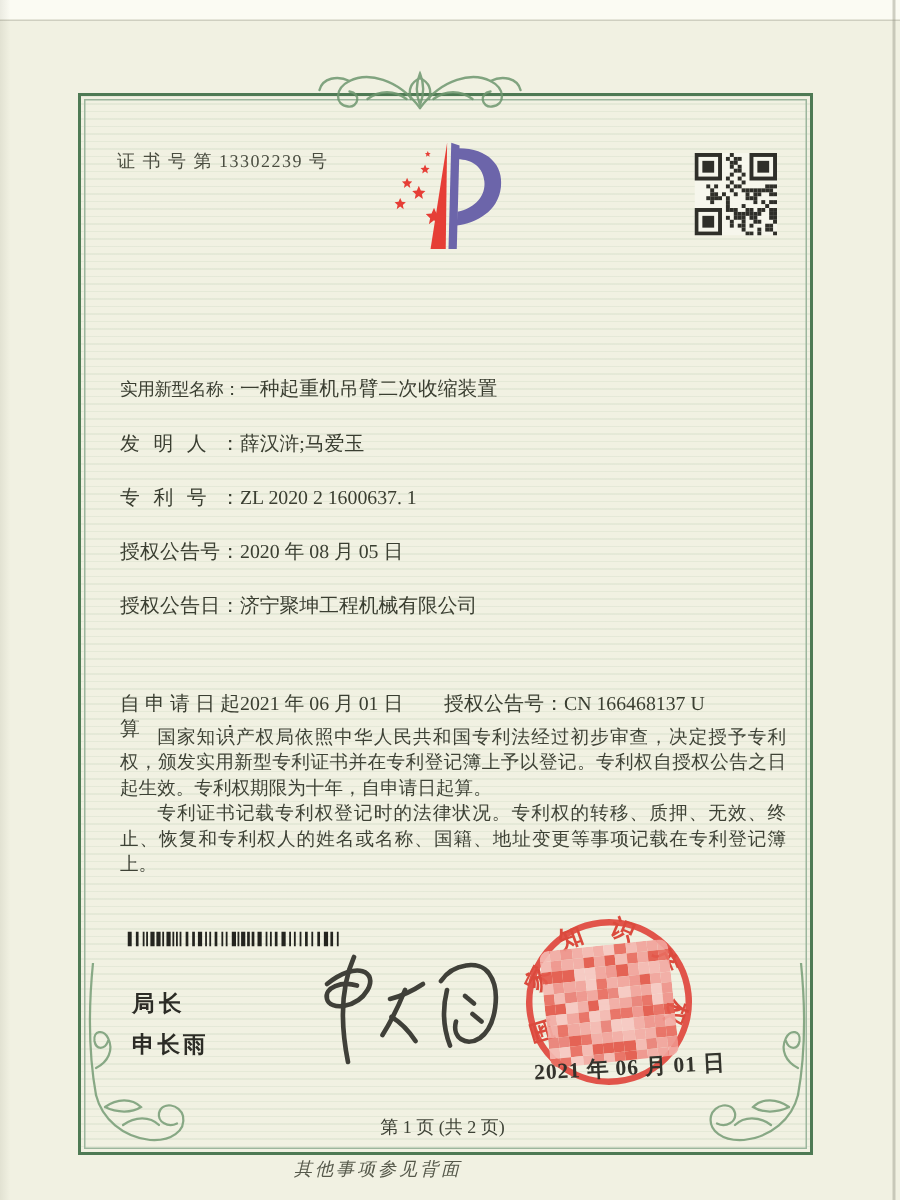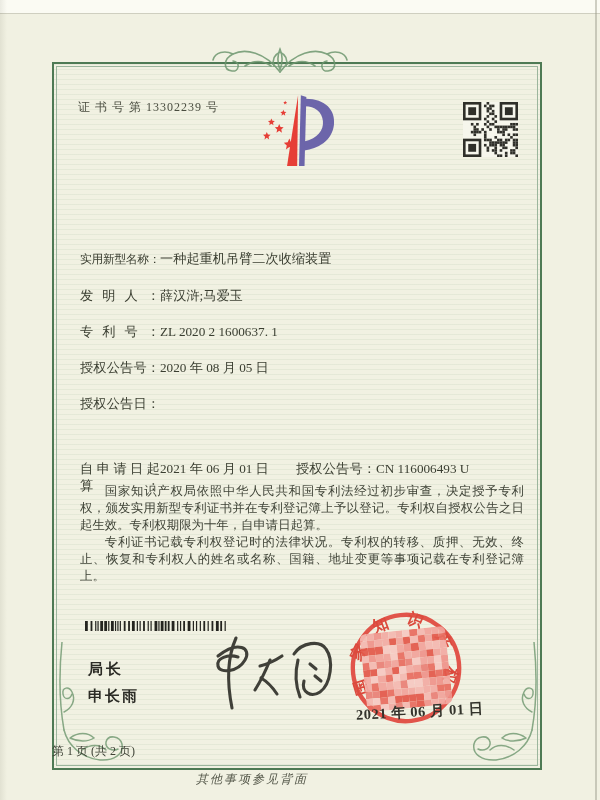--- a/index.html
+++ b/index.html
@@ -35,21 +35,21 @@
   .dir-name{position:absolute;left:88px;top:687px;font-family:"Liberation Sans","DejaVu Sans",sans-serif;
             font-size:15px;letter-spacing:2px;color:#2c2c26;font-weight:600;}
   .signature{position:absolute;left:198px;top:626px;width:150px;height:100px;}
   .seal{position:absolute;left:348px;top:610px;width:116px;height:116px;transform:rotate(-6deg);}
   .seal svg{position:absolute;left:0;top:0;}
   .mosaic{position:absolute;left:15px;top:20px;width:86px;height:78px;border-radius:6px;
           overflow:hidden;opacity:.93;}
   .mosaic i{position:absolute;display:block;}
   .seal-date{position:absolute;left:356px;top:701px;width:180px;font-size:14.5px;font-weight:600;
              letter-spacing:.5px;color:#33332c;transform:rotate(-3deg);}
-  .page-no{position:absolute;left:52px;top:743px;width:486px;text-align:left;
+  .page-no{position:absolute;left:52px;top:743px;width:486px;text-align:center;
            font-size:12px;color:#3e4236;}
   .back-note{position:absolute;left:196px;top:771px;font-size:12px;font-style:italic;
              letter-spacing:2px;color:#55584a;}
 </style>
 </head>
 <body>
 
 <div class="page">
 
   <div class="photo-top"></div>
@@ -252,28 +252,29 @@
   <div class="f-row" style="top:324px">
     <span class="f-label">专利号：</span>
     <span class="f-value">ZL 2020 2 1600637. 1</span>
   </div>
   <div class="f-row" style="top:360px">
     <span class="f-label">授权公告号：</span>
     <span class="f-value">2020 年 08 月 05 日</span>
   </div>
   <div class="f-row" style="top:396px">
     <span class="f-label">授权公告日：</span>
+    <span class="f-value">济宁聚坤工程机械有限公司</span>
   </div>
   <div class="f-row" style="top:461px">
     <span class="f-label">自申请日起算：</span>
     <span class="f-value">2021 年 06 月 01 日</span>
   </div>
   <div class="f-row" style="top:461px;left:296px">
     <span class="f-label">授权公告号：</span>
-    <span class="f-value">CN 116006493 U</span>
+    <span class="f-value">CN 166468137 U</span>
   </div>
 
   <div class="notice">
     <p>国家知识产权局依照中华人民共和国专利法经过初步审查，决定授予专利权，颁发实用新型专利证书并在专利登记簿上予以登记。专利权自授权公告之日起生效。专利权期限为十年，自申请日起算。</p>
     <p>专利证书记载专利权登记时的法律状况。专利权的转移、质押、无效、终止、恢复和专利权人的姓名或名称、国籍、地址变更等事项记载在专利登记簿上。</p>
   </div>
 
   <svg class="barcode" id="barcode" viewBox="0 0 143 10" preserveAspectRatio="none">
       <rect x="0" y="0" width="2.8" height="10" fill="#24241f"></rect>
       <rect x="5.577297668038408" y="0" width="1.8" height="10" fill="#24241f"></rect>

